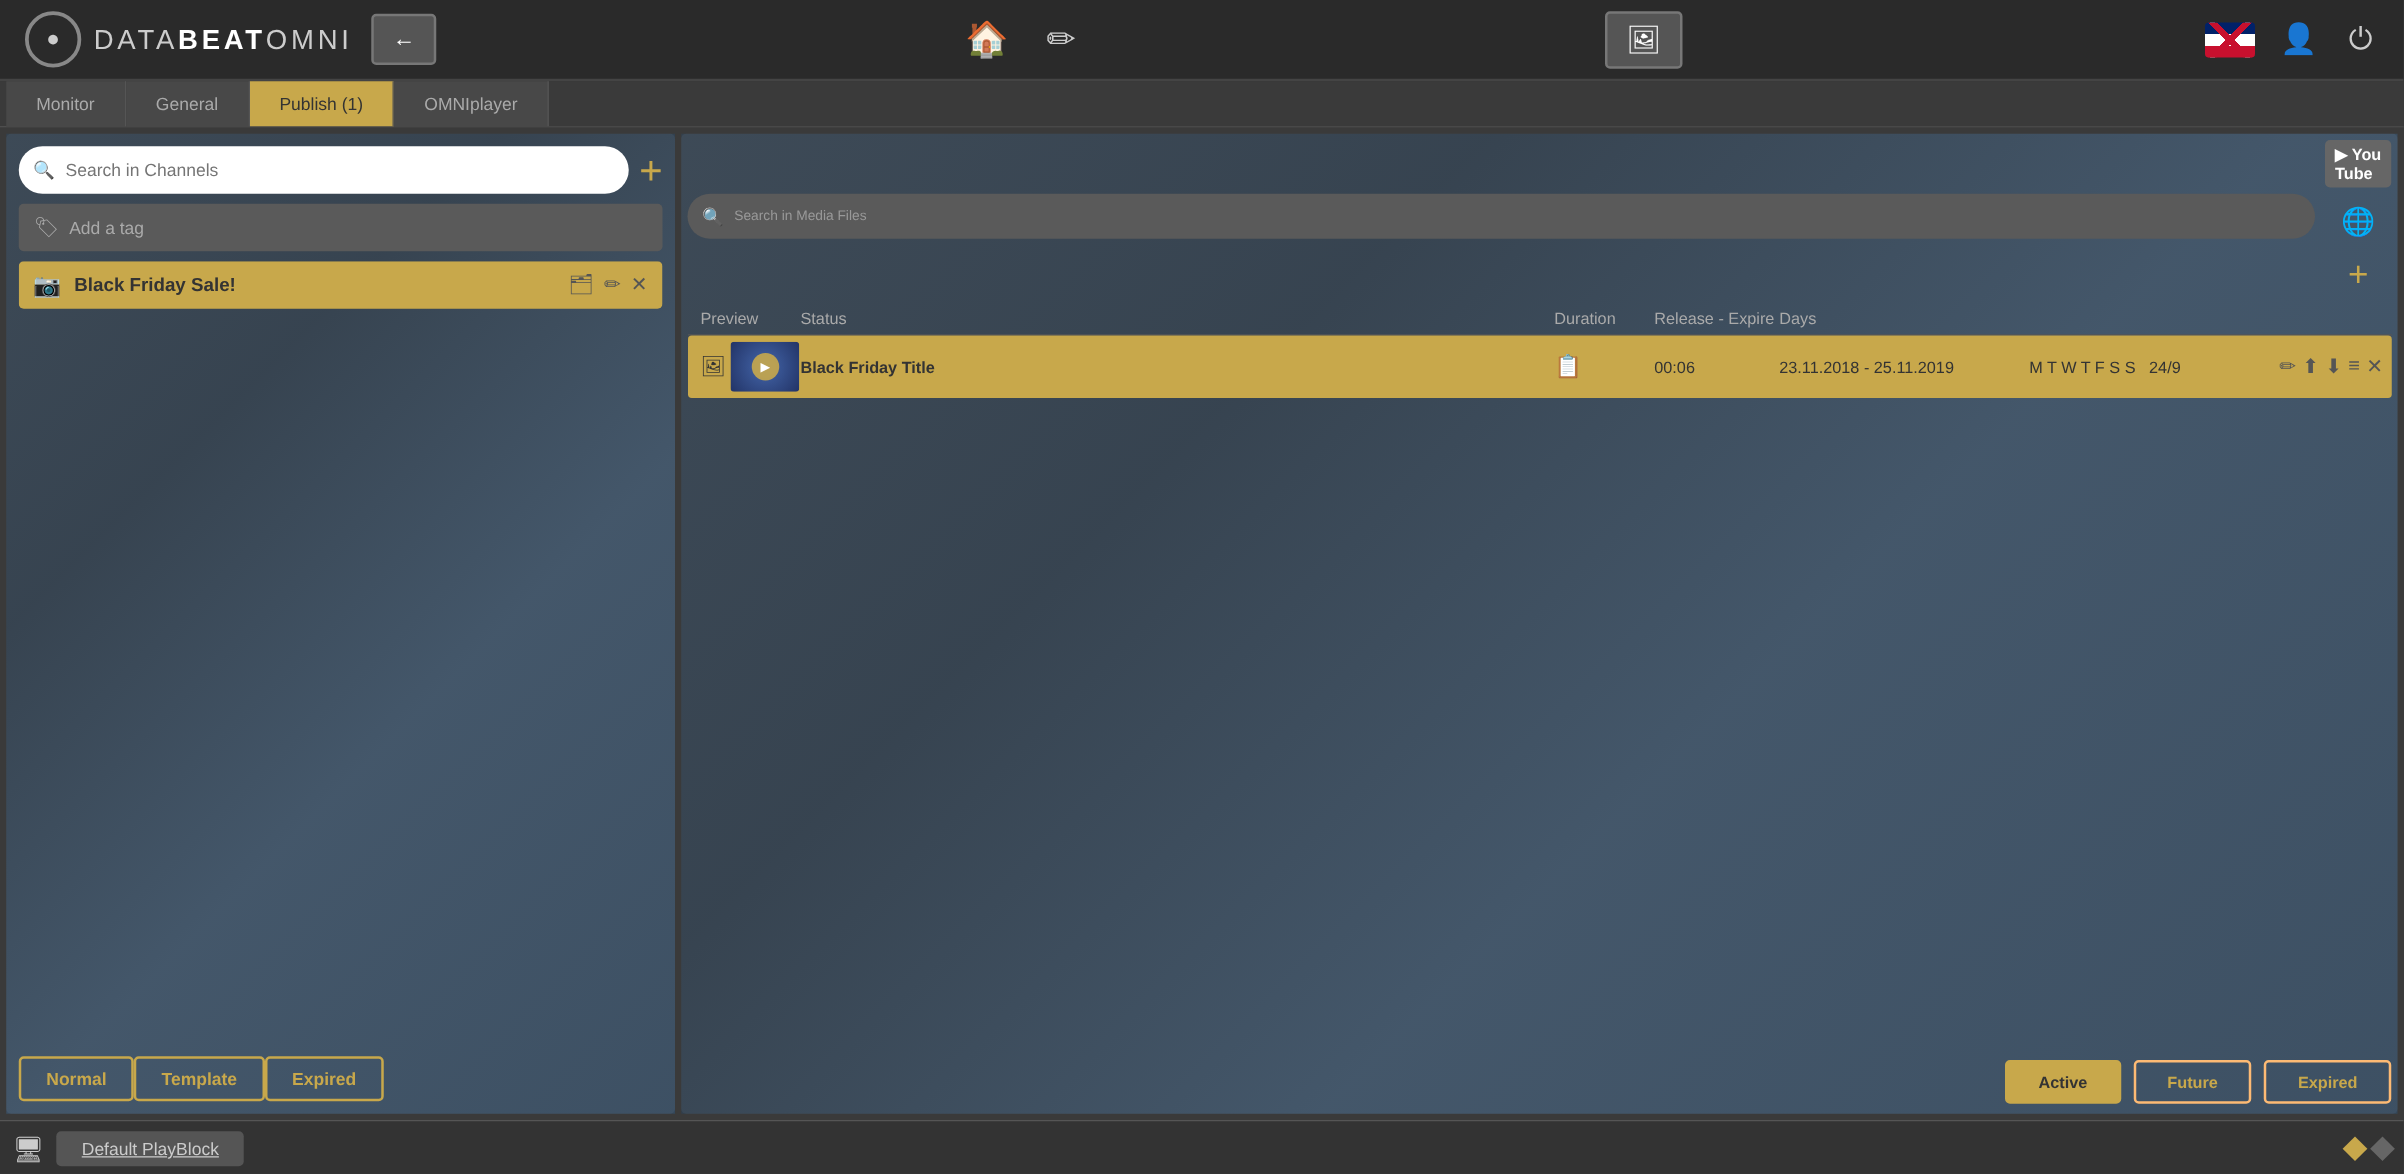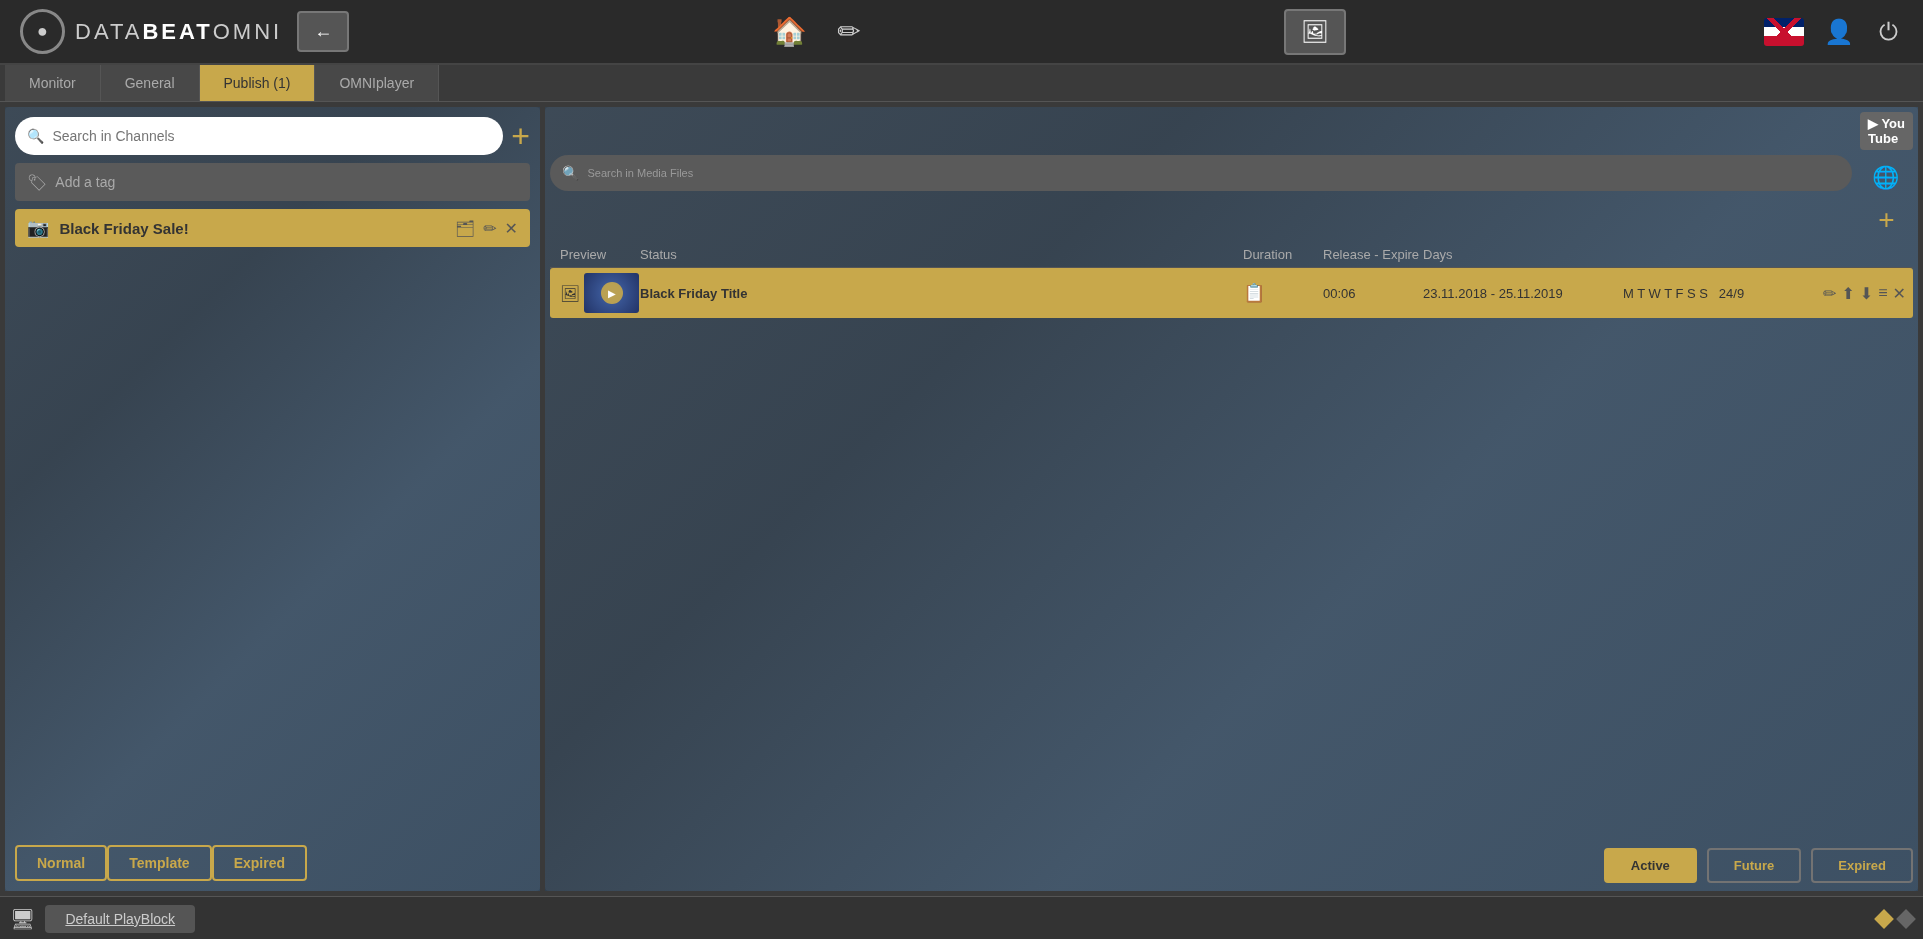--- a/index.html
+++ b/index.html
@@ -389,21 +389,21 @@
       font-size: 13px;
       font-weight: 600;
     }
     .filter-btn.active {
       background: #c8a84b;
       border: 2px solid #c8a84b;
       color: #333;
     }
     .filter-btn.inactive {
       background: none;
-      border: 2px solid #737373;
+      border: 2px solid #fdba74;
       color: #c8a84b;
     }
 
     
     .playblock-bar {
       background: #333;
       height: 45px;
       display: flex;
       align-items: center;
       gap: 10px;

